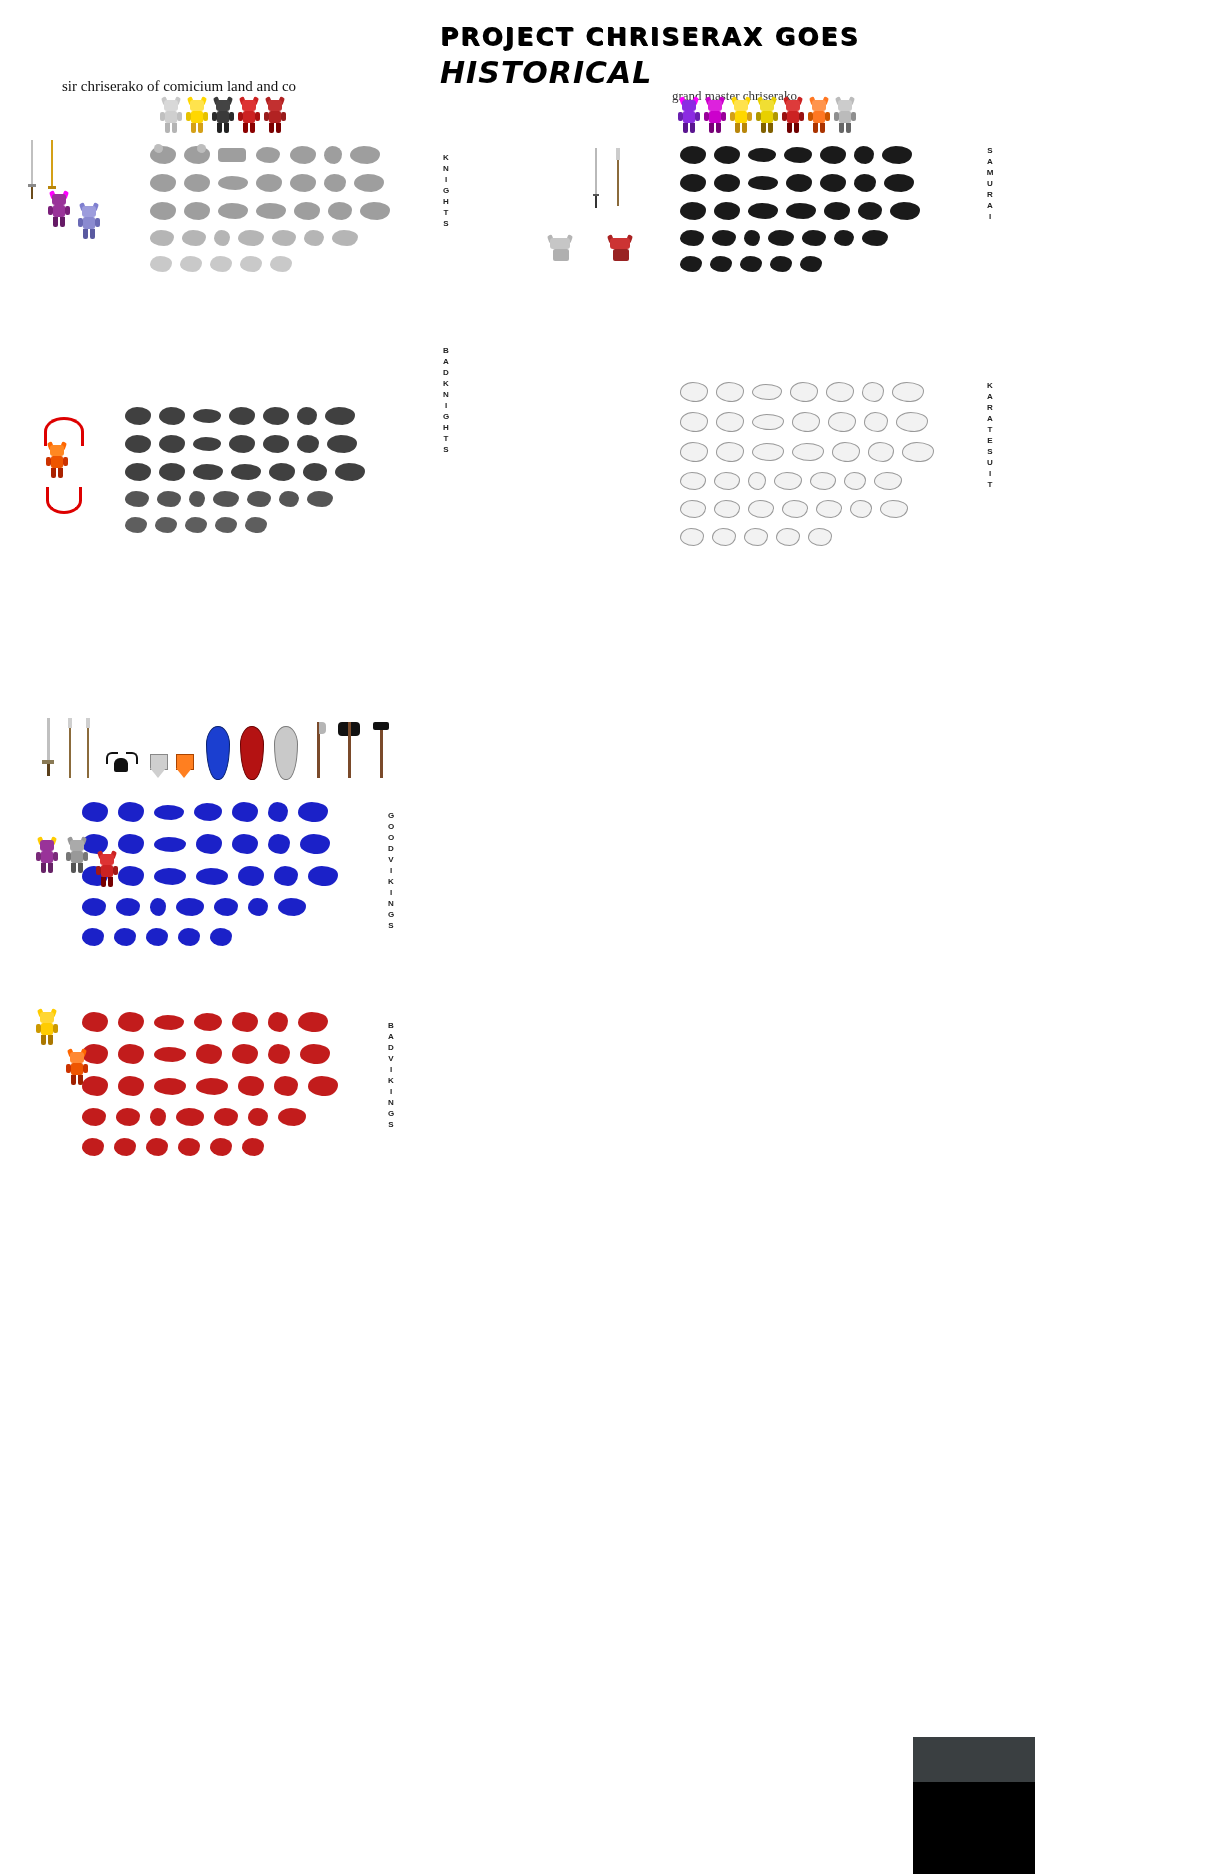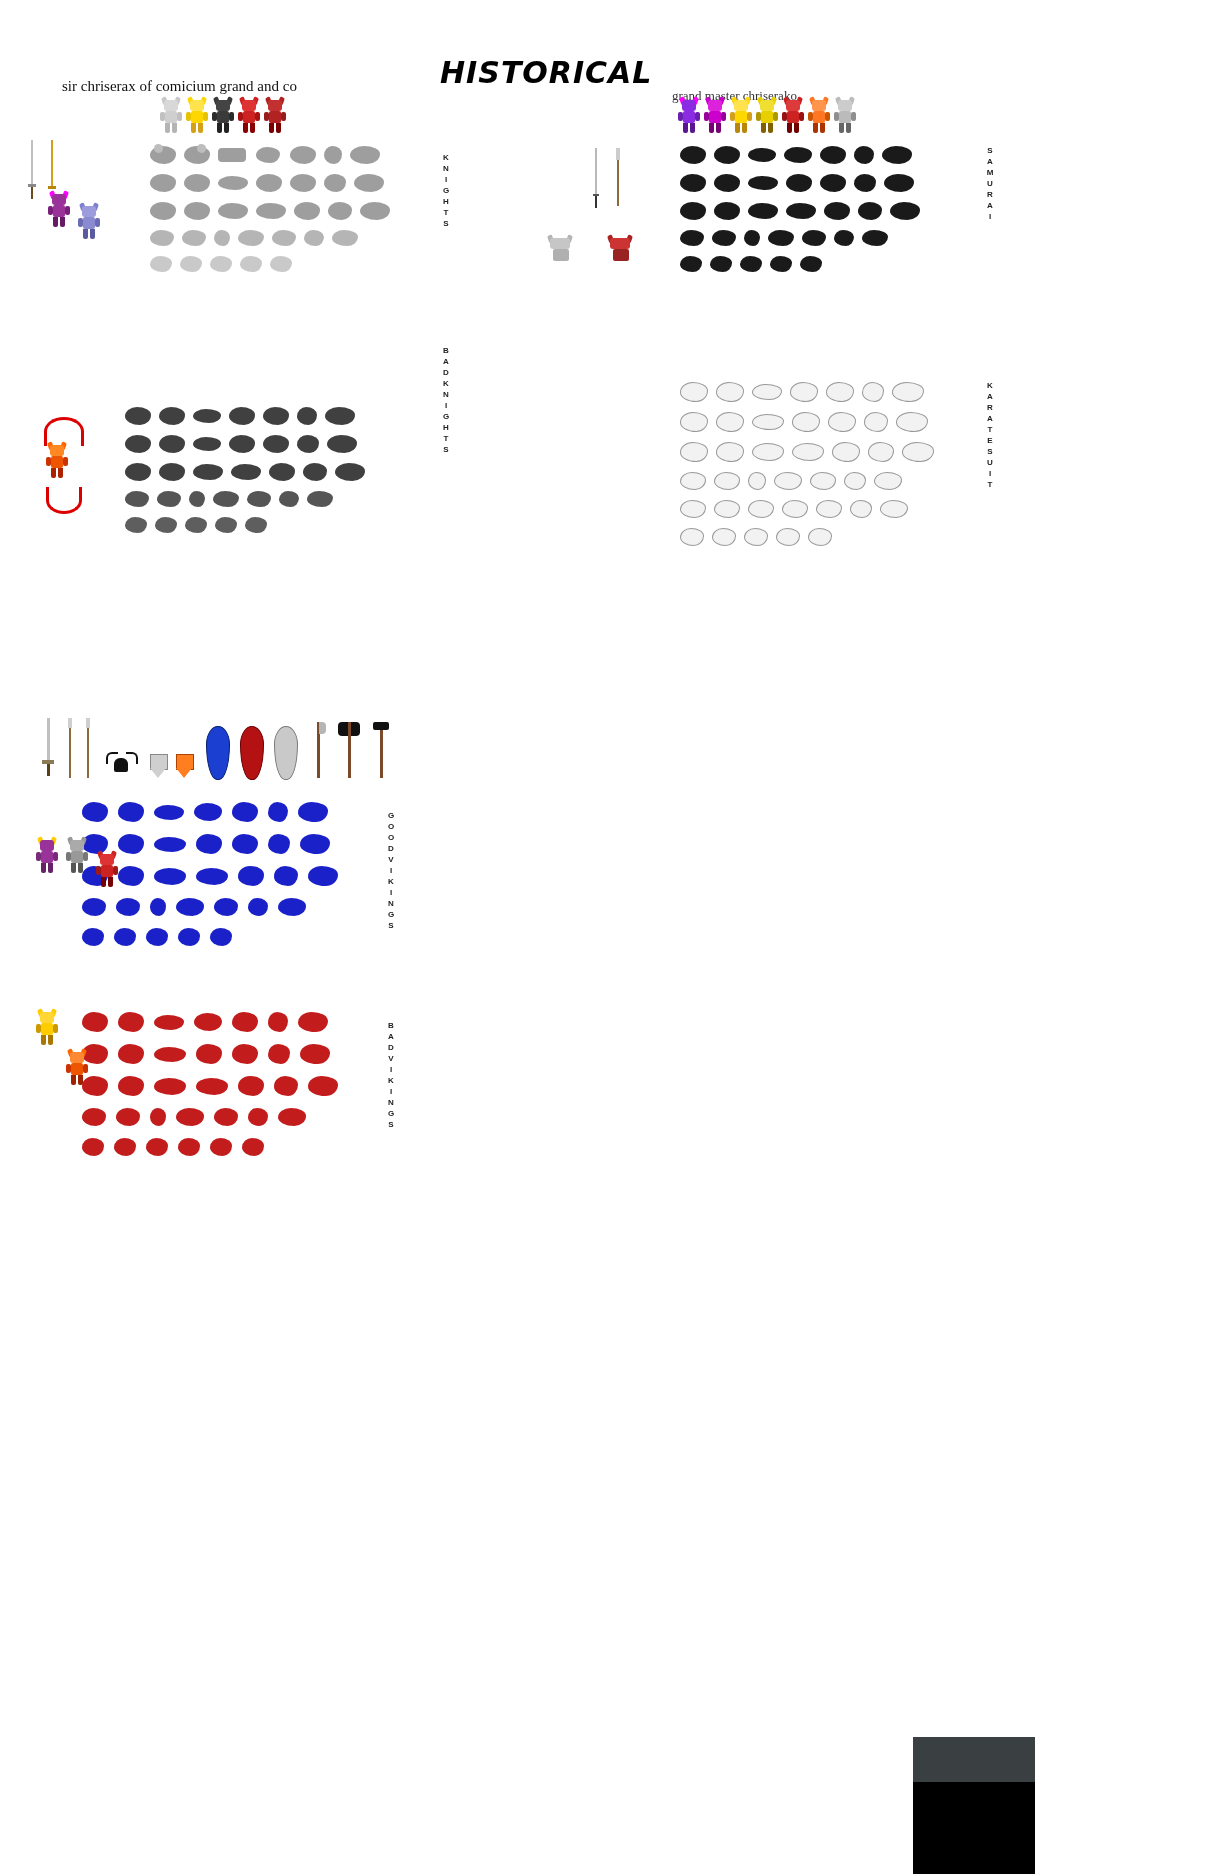--- a/index.html
+++ b/index.html
@@ -59,22 +59,23 @@
   .wp{position:relative;display:inline-block;vertical-align:bottom;}
 
   .footer-box{position:absolute;left:913px;top:1737px;width:122px;height:137px;background:#000;}
   .footer-box .top{position:absolute;left:0;top:0;width:122px;height:45px;background:#3a3f41;}
 </style>
 </head>
 <body>
 
 <div class="page">
 
+  <div class="title-main">PROJECT CHRISERAX GOES</div>
   <div class="title-sub">HISTORICAL</div>
-  <div class="caption-left">sir chriserax of comicium grand and co</div>
+  <div class="caption-left">sir chriserako of comicium land and co</div>
   <div class="caption-right">grand master chriserako</div>
 
   <div class="block" style="left:150px;top:100px;">
 
     <div class="row" style="margin-left:12px;">
       <div class="fig">
         <div class="ear-l" style="background:#c8c8c8"></div>
           <div class="ear-r" style="background:#c8c8c8"></div>
         <div class="head" style="background:#d8d8d8"></div>
         <div class="arm-l" style="background:#c0c0c0"></div>

